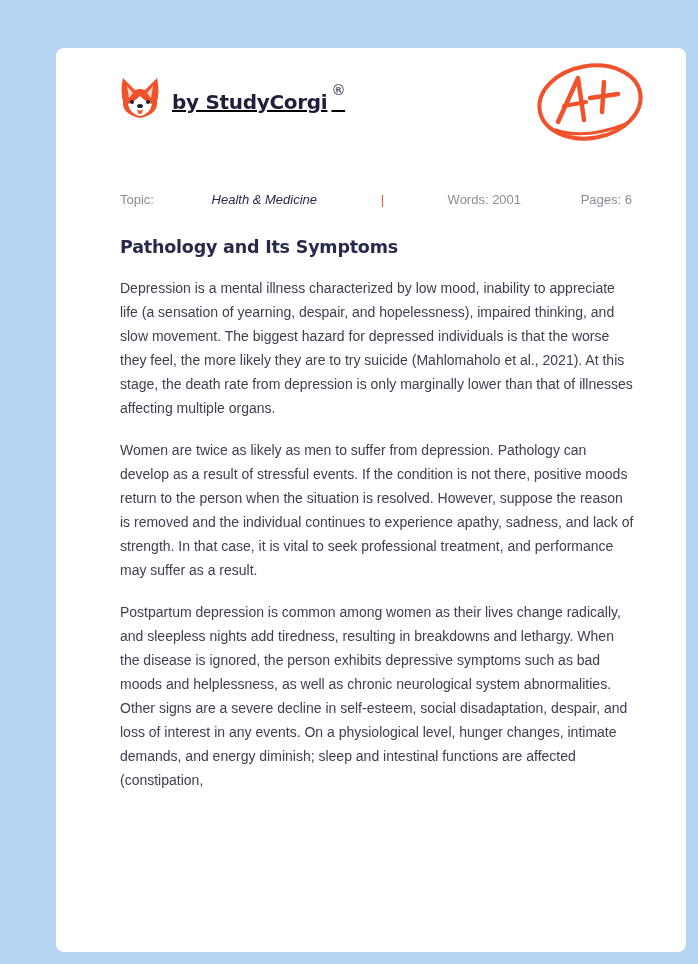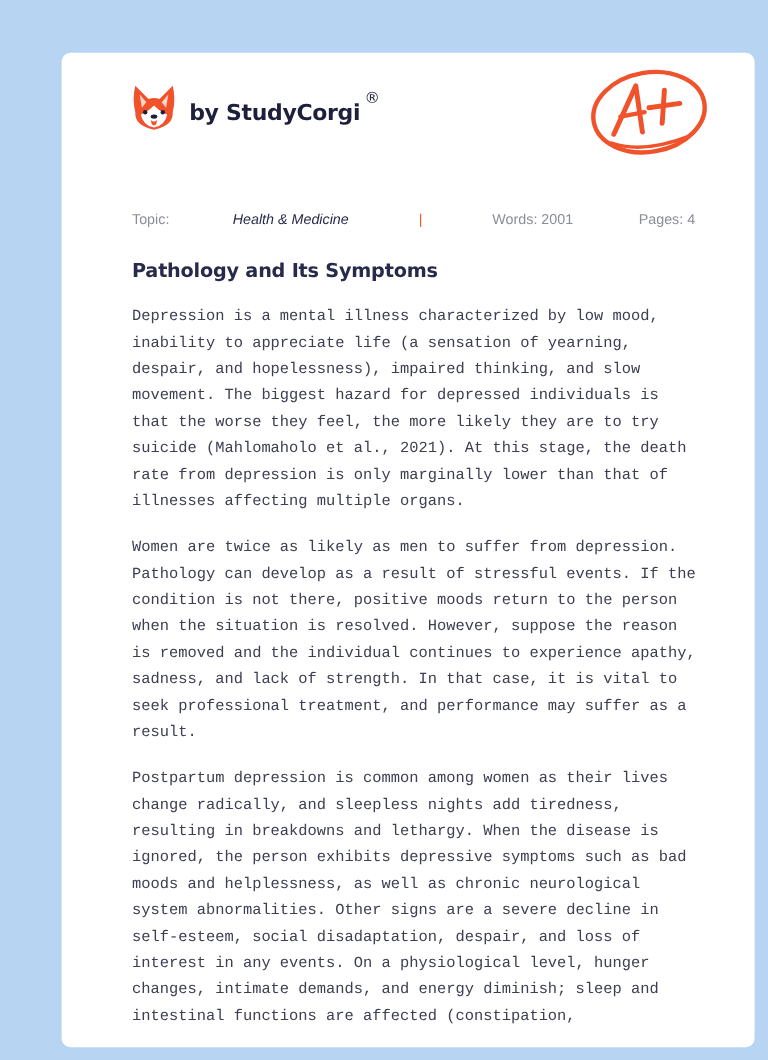--- a/index.html
+++ b/index.html
@@ -10,21 +10,21 @@
       position: relative;
     }
     .card {
       position: absolute; left: 56px; top: 48px;
       width: 630px; height: 904px;
       background: #ffffff;
       border-radius: 8px;
       overflow: hidden;
     }
     .header { position: absolute; left: 64px; top: 26px; right: 40px; height: 70px; }
-    .logo { position: absolute; left: 0; top: 2px; display: flex; align-items: center; }
+    .logo { position: absolute; left: 0; top: 2px; display: flex; align-items: center; text-decoration: underline; }
     .logo svg { display: block; }
     .brand {
       margin-left: 12px; margin-top: 8px;
       font-family: "DejaVu Sans", sans-serif; font-weight: bold;
       font-size: 20px; color: #1e1f3b; letter-spacing: -0.3px;
     }
     .reg { font-size: 14px; vertical-align: top; position: relative; top: -8px; margin-left: 4px; font-weight: normal; }
     .grade { position: absolute; right: 0; top: -14px; }
     .content { position: absolute; left: 64px; top: 130px; width: 512px; }
     h1 {
@@ -35,21 +35,20 @@
     .meta .val { color: #272a4a; margin-left: 5px; font-style: italic; }
     .meta .sep { color: #e85a2a; margin: 0 11px; }
     .meta .pages { margin-left: 7px; }
     h2 {
       margin: 28px 0 0 0; font-family: "DejaVu Sans", sans-serif; font-weight: bold;
       font-size: 17.5px; color: #272a4a; letter-spacing: -0.2px; line-height: 24px;
     }
     p {
       margin: 17px 0 0 0; font-size: 14px; line-height: 24px; color: #3e4052;
       width: 515px;
-      font-family: Liberation Mono, monospace;
     }
     p + p { margin-top: 18px; }
   </style>
 </head>
 <body>
 
 <div class="card">
   <div class="header">
     <div class="logo">
       <span>
@@ -77,21 +76,21 @@
       </svg>
     </div>
   </div>
 
   <div class="content">
     <div class="meta">
       <span>Topic:</span>
       <span class="val">Health &amp; Medicine</span>
       <span class="sep">|</span>
       <span>Words: 2001</span>
-      <span class="pages">Pages: 4</span>
+      <span class="pages">Pages: 6</span>
     </div>
 
     <h2>Pathology and Its Symptoms</h2>
     <p>Depression is a mental illness characterized by low mood, inability to appreciate life (a sensation of yearning, despair, and hopelessness), impaired thinking, and slow movement. The biggest hazard for depressed individuals is that the worse they feel, the more likely they are to try suicide (Mahlomaholo et al., 2021). At this stage, the death rate from depression is only marginally lower than that of illnesses affecting multiple organs.</p>
     <p>Women are twice as likely as men to suffer from depression. Pathology can develop as a result of stressful events. If the condition is not there, positive moods return to the person when the situation is resolved. However, suppose the reason is removed and the individual continues to experience apathy, sadness, and lack of strength. In that case, it is vital to seek professional treatment, and performance may suffer as a result.</p>
     <p>Postpartum depression is common among women as their lives change radically, and sleepless nights add tiredness, resulting in breakdowns and lethargy. When the disease is ignored, the person exhibits depressive symptoms such as bad moods and helplessness, as well as chronic neurological system abnormalities. Other signs are a severe decline in self-esteem, social disadaptation, despair, and loss of interest in any events. On a physiological level, hunger changes, intimate demands, and energy diminish; sleep and intestinal functions are affected (constipation,</p>
   </div>
 </div>
 
 </body></html>

